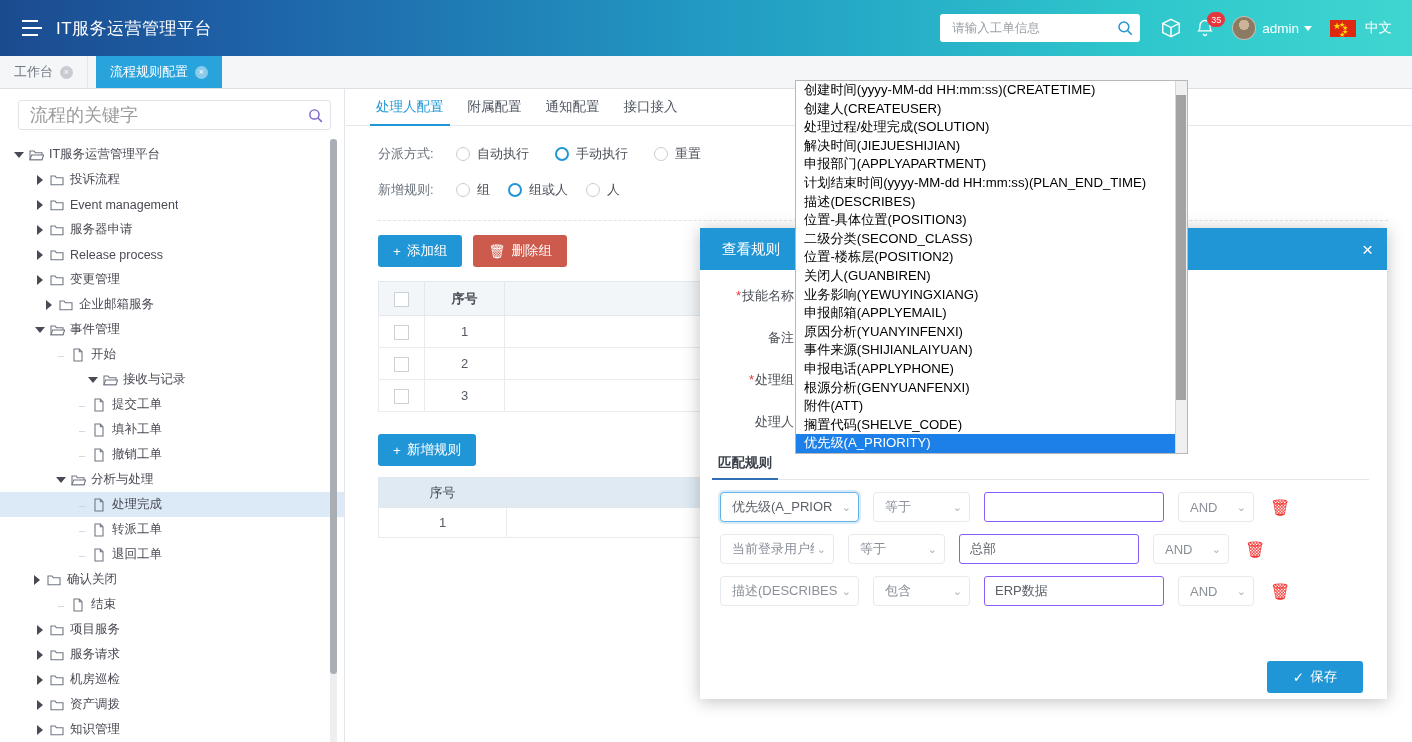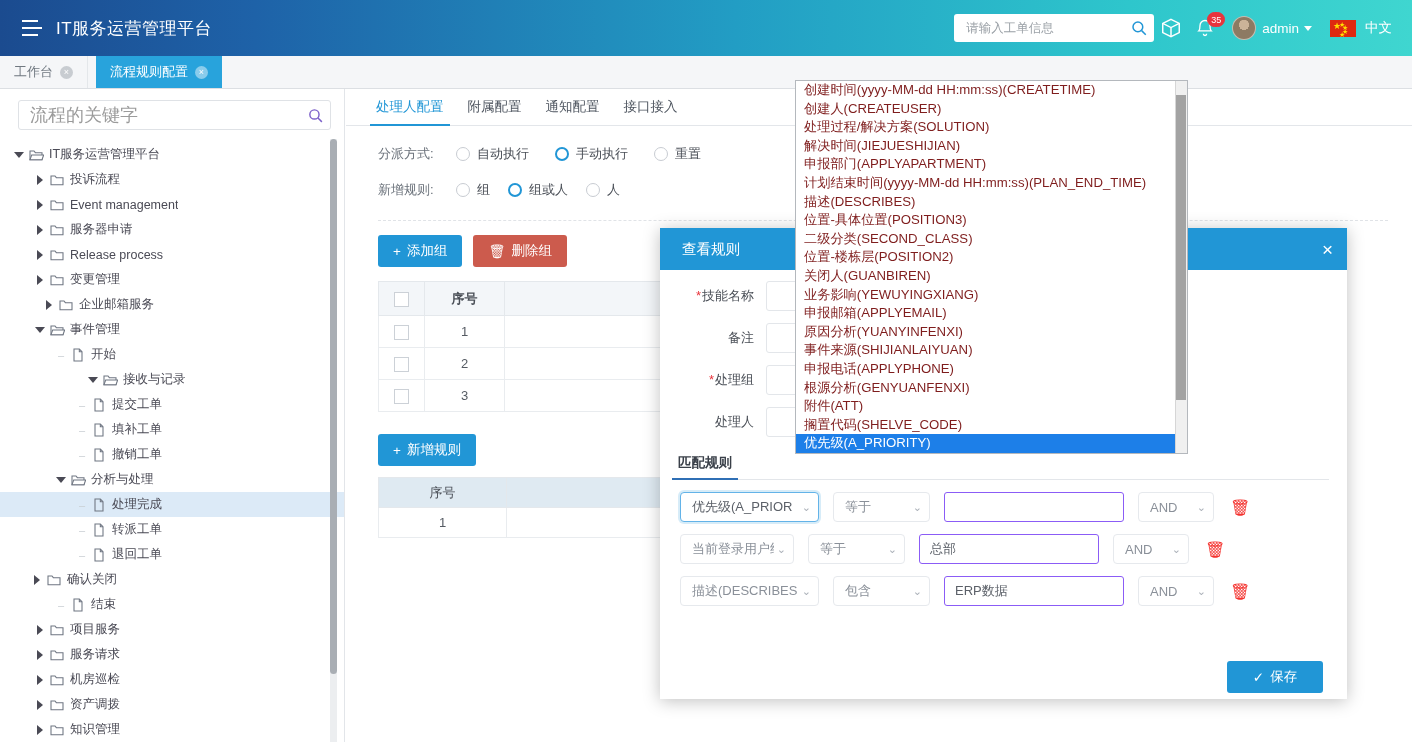--- a/index.html
+++ b/index.html
@@ -26,21 +26,21 @@
   }
   .hamburger i { display:block; height: 2px; background: #fff; }
   .hamburger i:nth-child(1){ width: 16px; }
   .hamburger i:nth-child(2){ width: 20px; }
   .hamburger i:nth-child(3){ width: 16px; }
   .app-title { color: #fff; font-size: 17px; letter-spacing: .5px; }
 
   .top-right { margin-left: auto; display: flex; align-items: center; height: 56px; padding-right: 14px; }
   .search-box {
     width: 200px; height: 28px; background: #fff; border-radius: 3px;
-    display: flex; align-items: center; padding: 0 6px 0 12px; 
+    display: flex; align-items: center; padding: 0 6px 0 12px; margin-right: 14px;
   }
   .search-box input {
     border: 0; outline: 0; flex: 1; font-size: 12.5px; color: #333;
     font-family: "Liberation Sans", sans-serif; background: transparent;
   }
   .search-box input::placeholder { color: #9aa0a6; }
   .mag { width: 18px; height: 18px; flex: none; }
   .icon-btn { width: 34px; height: 56px; display:flex; align-items:center; justify-content:center; cursor:pointer; position: relative; }
   .badge {
     position: absolute; top: 12px; left: 19px;
@@ -143,21 +143,21 @@
   }
   table.grid td { height: 32px; border: 1px solid #e9ecef; color: #555b63; text-align: center; }
   .cbx { width: 15px; height: 15px; border: 1px solid #ccd1d7; background: #fff; display:inline-block; vertical-align:middle;}
 
   table.grid2 { border-collapse: collapse; margin: 11px 0 0 32px; width: 700px; font-size: 13px; }
   table.grid2 th { background: #dfeaf2; color: #4a4f57; font-weight: normal; height: 30px; border: 1px solid #e4e8ec; }
   table.grid2 td { height: 30px; border: 1px solid #e9ecef; color: #555b63; text-align: center; }
 
   
   .modal {
-    position: absolute; left: 660px; top: 228px; width: 687px; height: 471px;
+    position: absolute; left: 700px; top: 228px; width: 687px; height: 471px;
     background: #fff; box-shadow: 0 2px 16px rgba(0,0,0,.25); z-index: 40;
   }
   .modal-head {
     height: 42px; background: #2196d6; color: #fff; display: flex; align-items: center;
     padding: 0 14px 0 22px; font-size: 14.5px;
   }
   .modal-x { margin-left: auto; font-size: 19px; line-height: 1; cursor: pointer; color:#fff; font-weight: 300;}
   .modal-body { position: relative; height: 429px; }
 
   .mrow { display: flex; align-items: center; height: 32px; margin-top: 10px; padding-left: 18px; }
@@ -198,21 +198,21 @@
     justify-content: center; gap: 6px; cursor: pointer;
   }
 
   
   .dropdown {
     position: absolute; left: 795px; top: 80px; width: 393px; height: 374px;
     background: #fff; border: 1px solid #b4b8bd; z-index: 60; overflow: hidden;
   }
   .dd-list { position: absolute; left:0; top:0; width: 381px; }
   .dd-item {
-    height: 18.6px; line-height: 18.6px; padding-left: 8px; font-size: 13.2px; color: #7f1d1d;
+    height: 18.6px; line-height: 18.6px; padding-left: 8px; font-size: 13.2px; color: #000000;
     white-space: nowrap; overflow: hidden; cursor: pointer;
   }
   .dd-item.hi { background: #1d7fe8; color: #fff; }
   .dd-sb-track { position: absolute; right: 0; top: 0; width: 12px; height: 374px; background: #f0f0f0; border-left: 1px solid #d6d6d6;}
   .dd-sb-thumb { position: absolute; right: 1px; top: 14px; width: 10px; height: 305px; background: #a3a3a3; }
 </style>
 </head>
 <body>
 
 <div id="app">
@@ -717,21 +717,21 @@
           <span>保存</span>
         </div>
       </div>
     </div>
   </div>
 
   <div class="dropdown">
     <div class="dd-list" id="dd-list">
         <div class="dd-item">创建时间(yyyy-MM-dd HH:mm:ss)(CREATETIME)</div>
         <div class="dd-item">创建人(CREATEUSER)</div>
-        <div class="dd-item">处理过程/解决方案(SOLUTION)</div>
+        <div class="dd-item">处理过程/处理完成(SOLUTION)</div>
         <div class="dd-item">解决时间(JIEJUESHIJIAN)</div>
         <div class="dd-item">申报部门(APPLYAPARTMENT)</div>
         <div class="dd-item">计划结束时间(yyyy-MM-dd HH:mm:ss)(PLAN_END_TIME)</div>
         <div class="dd-item">描述(DESCRIBES)</div>
         <div class="dd-item">位置-具体位置(POSITION3)</div>
         <div class="dd-item">二级分类(SECOND_CLASS)</div>
         <div class="dd-item">位置-楼栋层(POSITION2)</div>
         <div class="dd-item">关闭人(GUANBIREN)</div>
         <div class="dd-item">业务影响(YEWUYINGXIANG)</div>
         <div class="dd-item">申报邮箱(APPLYEMAIL)</div>

